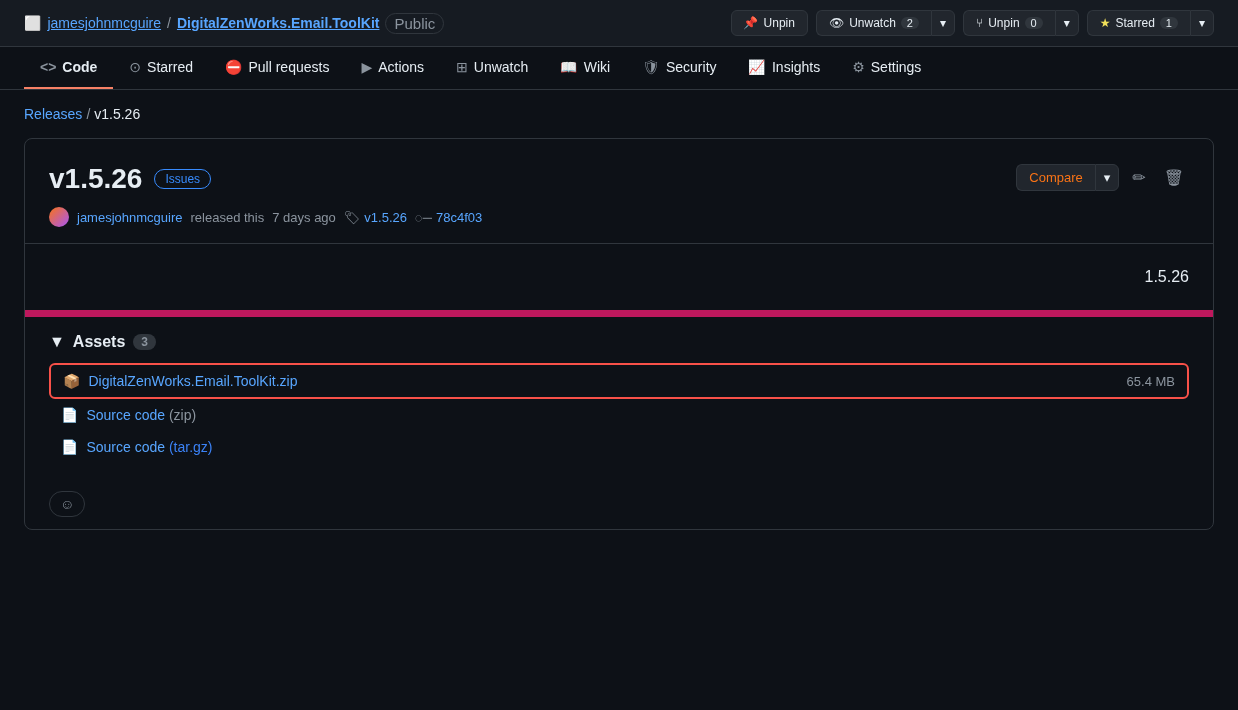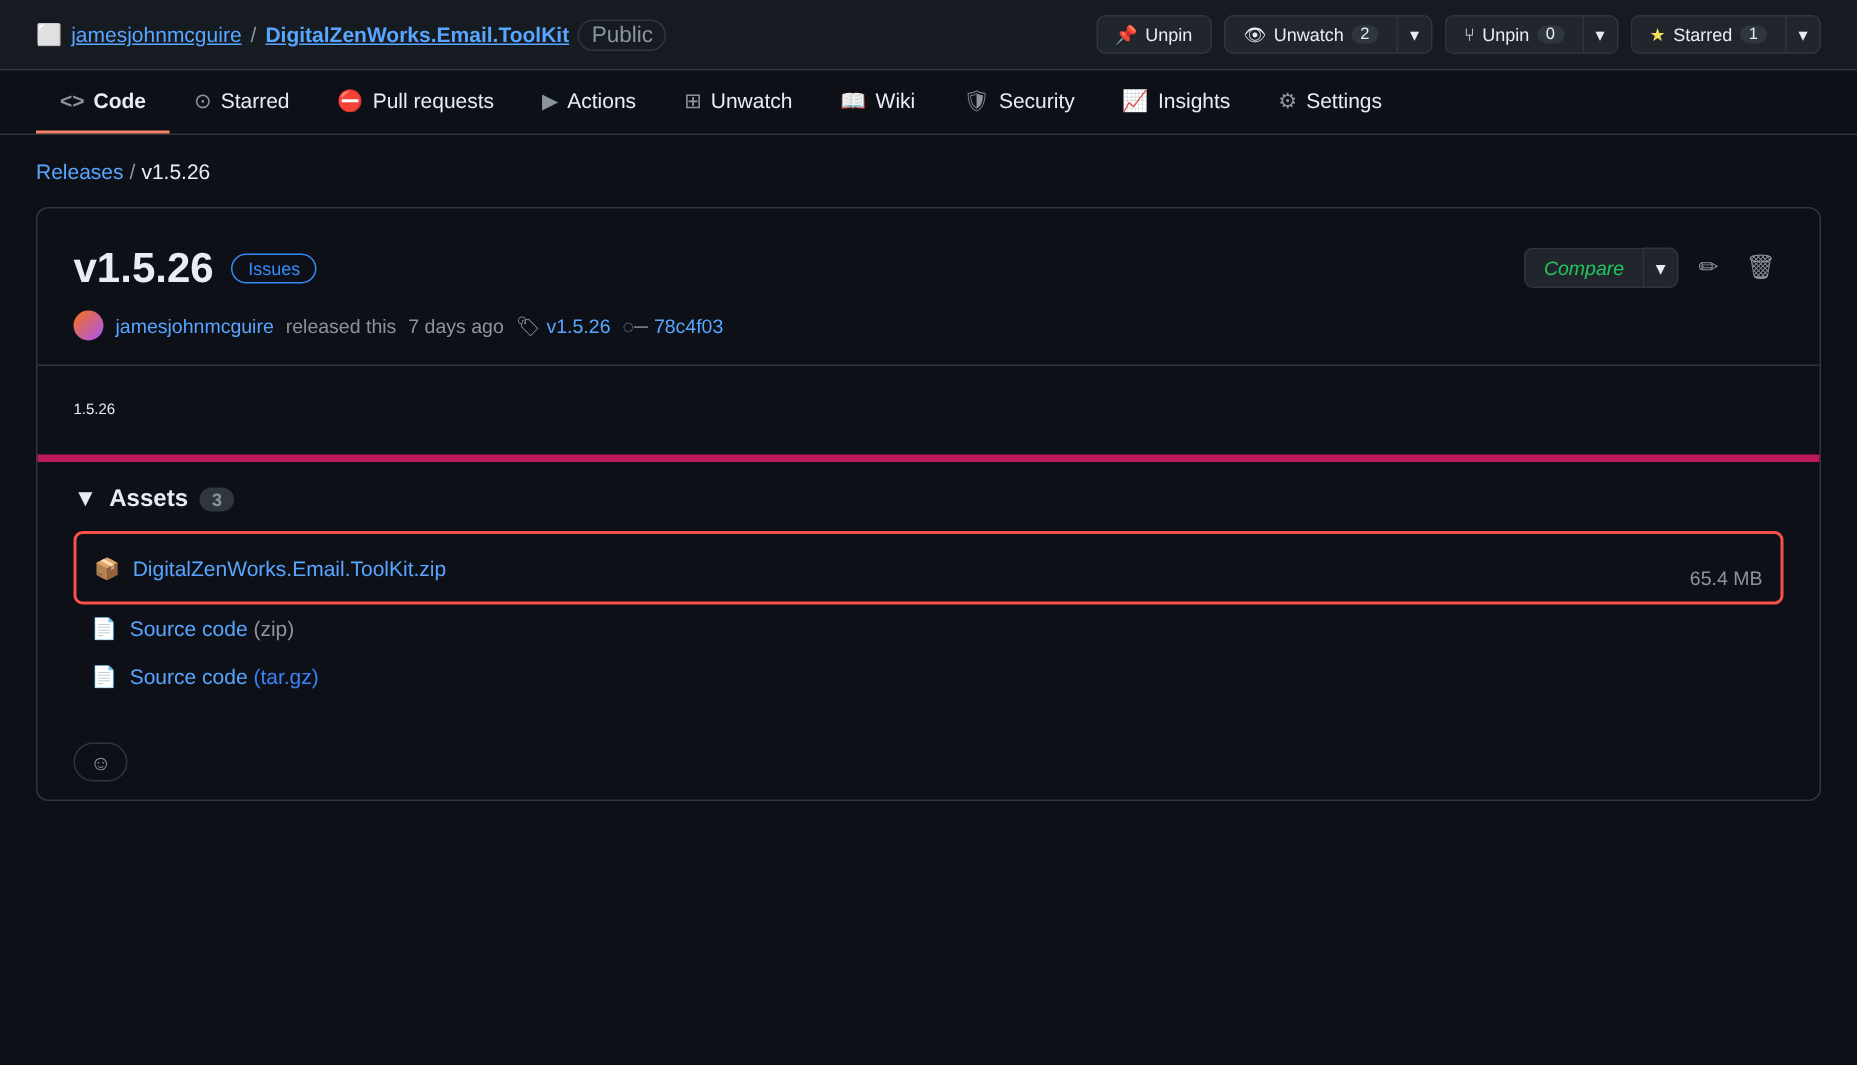--- a/index.html
+++ b/index.html
@@ -187,29 +187,28 @@
       color: #8b949e;
     }
     .release-actions {
       display: flex;
       align-items: center;
       gap: 8px;
     }
     .compare-btn {
       background: #21262d;
       border: 1px solid #30363d;
-      color: #22c55e;
+      color: #f97316;
       padding: 5px 12px;
       font-size: 13px;
       cursor: pointer;
       display: flex;
       gap: 6px;
       border-radius: 6px 0 0 6px;
       border-right: none;
-      font-style: italic;
     }
     .compare-chevron {
       background: #21262d;
       border: 1px solid #30363d;
       color: #e6edf3;
       padding: 5px 8px;
       font-size: 13px;
       cursor: pointer;
       border-radius: 0 6px 6px 0;
     }
@@ -218,23 +217,24 @@
       border: none;
       color: #8b949e;
       cursor: pointer;
       padding: 5px;
       font-size: 16px;
     }
 
     
     .release-body {
       padding: 24px;
-      border-bottom: 5px solid #be185d;
-      font-size: 10px;
-      color: #e6edf3;
+      border-bottom: 7px solid #be185d;
+      font-size: 16px;
+      color: #e6edf3;
+      text-align: right;
     }
 
     
     .assets-section {
       padding: 16px 24px;
     }
     .assets-header {
       display: flex;
       align-items: center;
       gap: 8px;
@@ -262,21 +262,21 @@
       border: 2px solid #f85149;
       border-radius: 6px;
     }
     .asset-left {
       display: flex;
       align-items: center;
       gap: 8px;
     }
     .asset-icon { color: #8b949e; font-size: 14px; }
     .asset-name { color: #58a6ff; text-decoration: none; }
-    .asset-size { color: #8b949e; font-size: 13px; margin-top: 14px; }
+    .asset-size { color: #8b949e; font-size: 13px; }
 
     
     .emoji-row {
       padding: 12px 24px;
     }
     .emoji-btn {
       background: transparent;
       border: 1px solid #30363d;
       border-radius: 20px;
       color: #8b949e;

